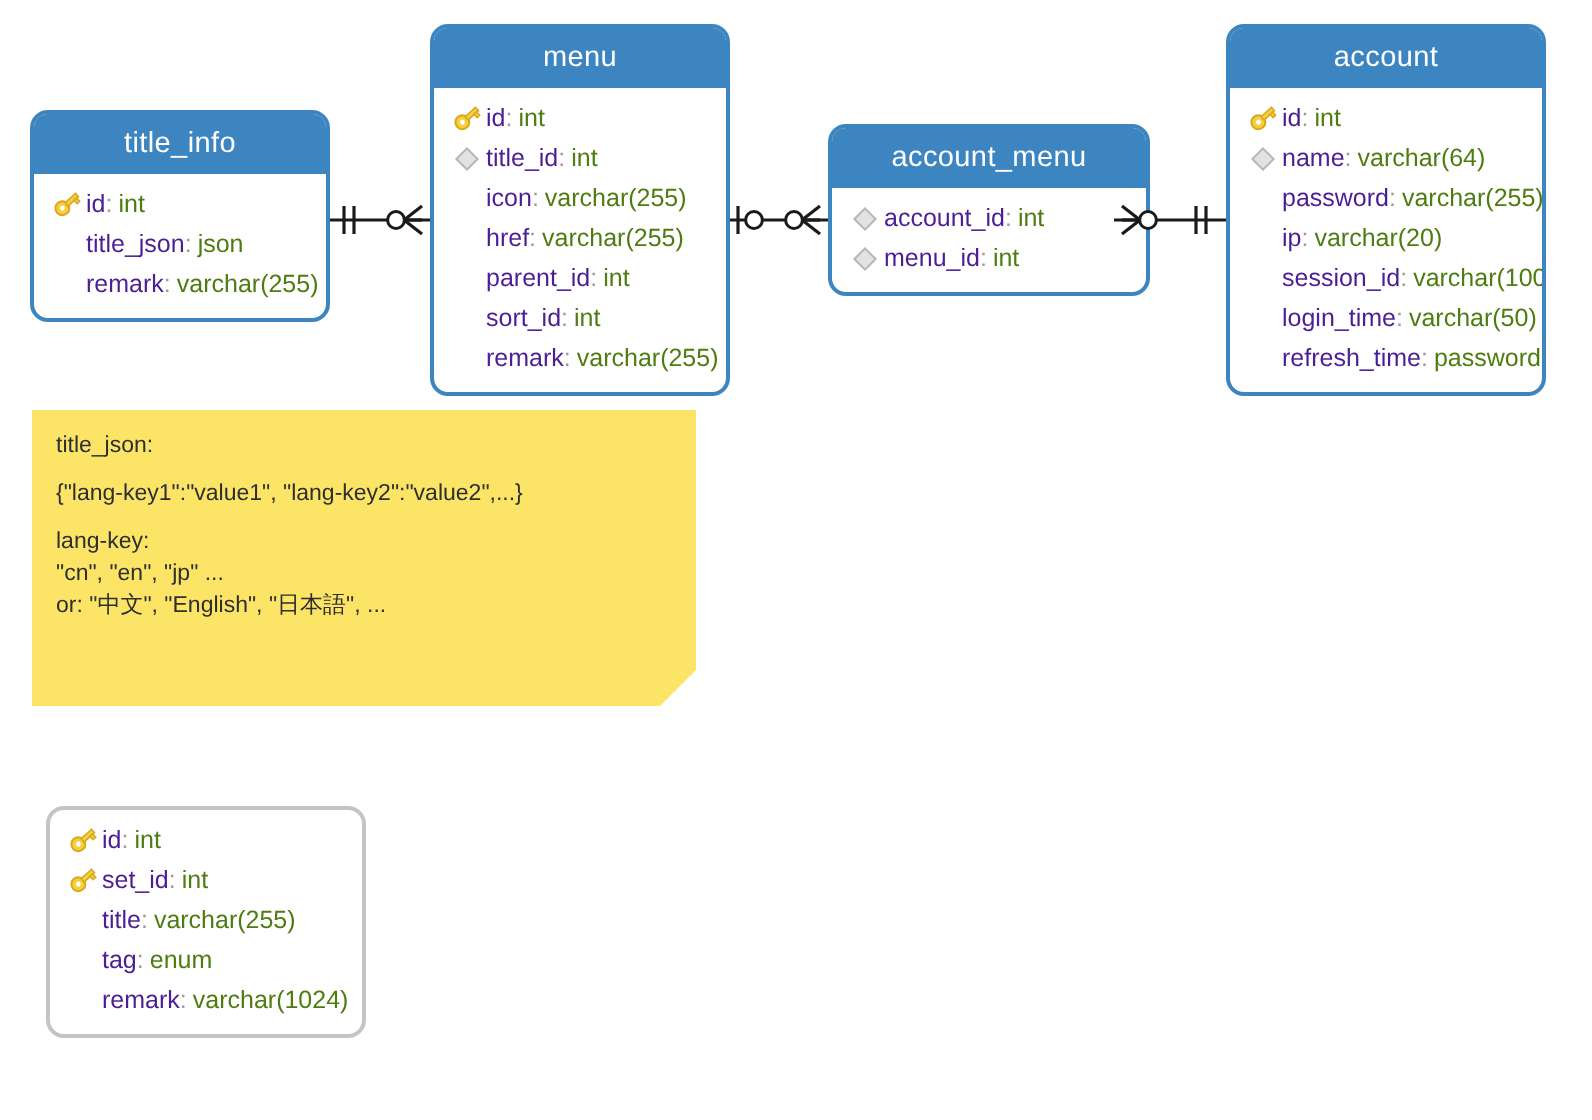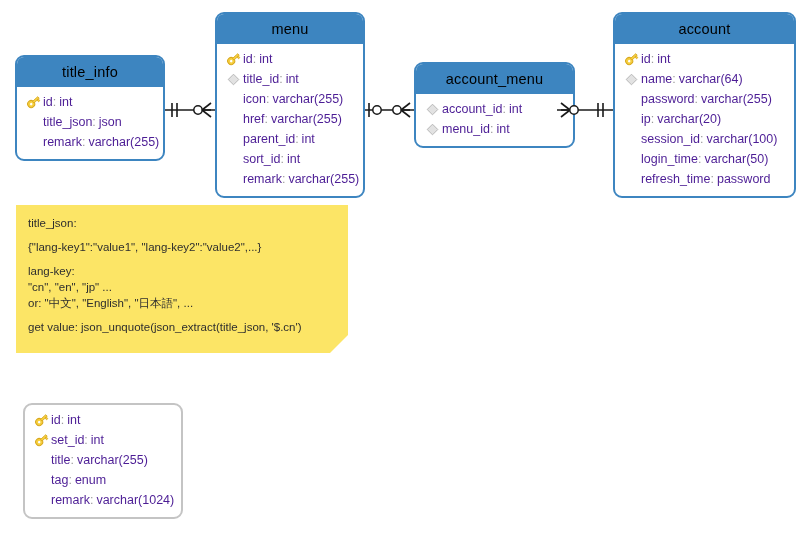--- a/index.html
+++ b/index.html
@@ -33,21 +33,21 @@
     overflow: hidden;
   }
   .entity.gray {
     border-color: #c4c4c4;
   }
 
   .entity-header {
     height: 30px;
     line-height: 30px;
     background: #3d85c0;
-    color: #000000;
+    color: #ffffff;
     text-align: center;
     font-size: 14.5px;
     letter-spacing: .2px;
     white-space: nowrap;
   }
   .entity.gray .entity-header {
     background: #c9c9c9;
     color: #333333;
   }
 
@@ -73,21 +73,21 @@
   .field-name {
     font-size: 12.5px;
     color: #4c1d95;
   }
   .field-sep {
     font-size: 12.5px;
     color: #9b9b9b;
   }
   .field-type {
     font-size: 12.5px;
-    color: #4c1d95;
+    color: #4d7c0f;
     padding-left: 3px;
   }
 
   
   .note {
     position: absolute;
     box-sizing: border-box;
     background: #fce566;
     padding: 11px 12px 8px 12px;
   }
@@ -229,21 +229,21 @@
             <svg width="13" height="13" viewBox="0 0 13 13">
               <polygon points="6.5,1.2 11.8,6.5 6.5,11.8 1.2,6.5" fill="#e2e2e2" stroke="#b6b6b6" stroke-width="1"></polygon>
             </svg>
           </span>
           <span class="field-name">menu_id</span>
           <span class="field-sep">:</span>
           <span class="field-type">int</span>
         </div>
       </div>
     </div>
-    <div class="entity" style="left: 613px; top: 12px; width: 183px;">
+    <div class="entity" style="left: 613px; top: 12px; width: 160px;">
       <div class="entity-header">account</div>
       <div class="entity-body">
         <div class="field-row">
           <span class="field-icon">
             <svg width="15" height="14" viewBox="0 0 15 14">
               <g transform="rotate(-42 7.5 7)">
                 <circle cx="4.4" cy="7" r="3.5" fill="#f6cf3f" stroke="#d8a81d" stroke-width="1"></circle>
                 <circle cx="4.4" cy="7" r="1.25" fill="#ffffff"></circle>
                 <rect x="7.2" y="5.9" width="7.0" height="2.2" fill="#f6cf3f" stroke="#d8a81d" stroke-width="0.8"></rect>
                 <rect x="11.4" y="7.9" width="1.7" height="2.3" fill="#f6cf3f" stroke="#d8a81d" stroke-width="0.8"></rect>
@@ -386,16 +386,15 @@
           <line x1="7" y1="3" x2="7" y2="17" stroke="#1a1a1a" stroke-width="1.6" fill="none"></line>
           <line x1="12" y1="3" x2="12" y2="17" stroke="#1a1a1a" stroke-width="1.6" fill="none"></line>
         </g>
       </svg></div>
     <div class="note" style="left: 16px; top: 205px; width: 332px; height: 148px;">
       <div class="note-line">title_json:</div>
       <div class="note-line">{"lang-key1":"value1", "lang-key2":"value2",...}</div>
       <div class="note-line tight">lang-key:</div>
       <div class="note-line tight">"cn", "en", "jp" ...</div>
       <div class="note-line">or: "中文", "English", "日本語", ...</div>
-      <div class="note-line">get value: json_unquote(json_extract(title_json, '$.cn')</div>
       <div class="note-fold"></div>
     </div>
   </div>
 
 </body></html>

